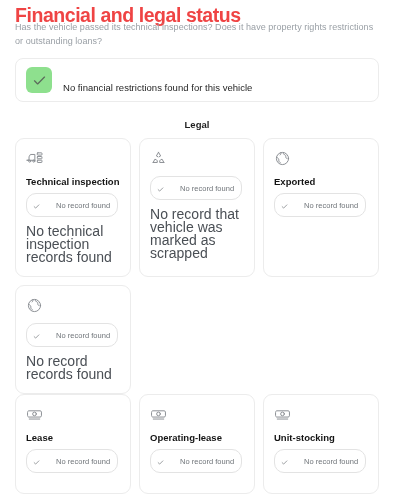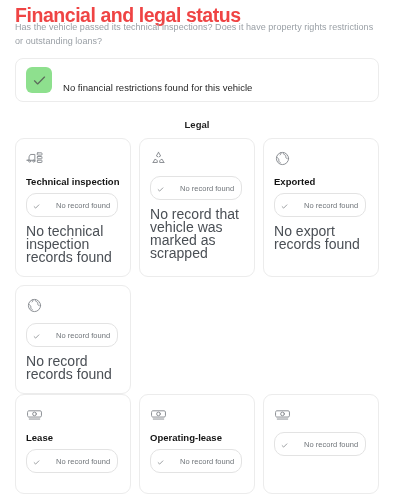--- a/index.html
+++ b/index.html
@@ -205,21 +205,20 @@
       </span>
       <div class="card-title">Exported</div>
       <div class="pill">
         <span class="pill-check">
           <svg width="7" height="7" viewBox="0 0 24 24" fill="none" stroke="currentColor" stroke-width="2.6" stroke-linecap="round" stroke-linejoin="round">
             <path d="M4 12.5l5 5L20 6.5"></path>
           </svg>
         </span>
         <span class="pill-label">No record found</span>
       </div>
-      <div class="card-desc">No export records found</div>
     </div>
   </div>
 
   <div class="card-grid" style="margin-top:8px;">
     <div class="card">
       <span class="card-icon">
         <svg width="17" height="17" viewBox="0 0 24 24" fill="none" stroke="currentColor" stroke-width="1.4" stroke-linecap="round" stroke-linejoin="round">
           <circle cx="12" cy="12" r="8.6"></circle>
           <path d="M3.6 10.2c2.2.9 3.4 2.4 3.2 4.1-.2 1.6.6 2.9 2.1 3.6"></path>
           <path d="M13.2 3.6c-.5 1.4.1 2.5 1.5 2.9 1.5.4 2.2 1.5 1.9 2.9-.3 1.4.4 2.3 1.9 2.6"></path>
@@ -281,20 +280,21 @@
     </div>
 
     <div class="card">
       <span class="card-icon">
         <svg width="17" height="17" viewBox="0 0 24 24" fill="none" stroke="currentColor" stroke-width="1.4" stroke-linecap="round" stroke-linejoin="round">
           <path d="M2.2 8.6c0-1 .8-1.8 1.8-1.8h16c1 0 1.8.8 1.8 1.8v5.2c0 1-.8 1.8-1.8 1.8h-16c-1 0-1.8-.8-1.8-1.8z"></path>
           <circle cx="12" cy="11.2" r="2.6"></circle>
           <path d="M4.6 18.4h14.8"></path>
         </svg>
       </span>
+      <div class="card-title">Unit-stocking</div>
       <div class="pill">
         <span class="pill-check">
           <svg width="7" height="7" viewBox="0 0 24 24" fill="none" stroke="currentColor" stroke-width="2.6" stroke-linecap="round" stroke-linejoin="round">
             <path d="M4 12.5l5 5L20 6.5"></path>
           </svg>
         </span>
         <span class="pill-label">No record found</span>
       </div>
 
     </div>

